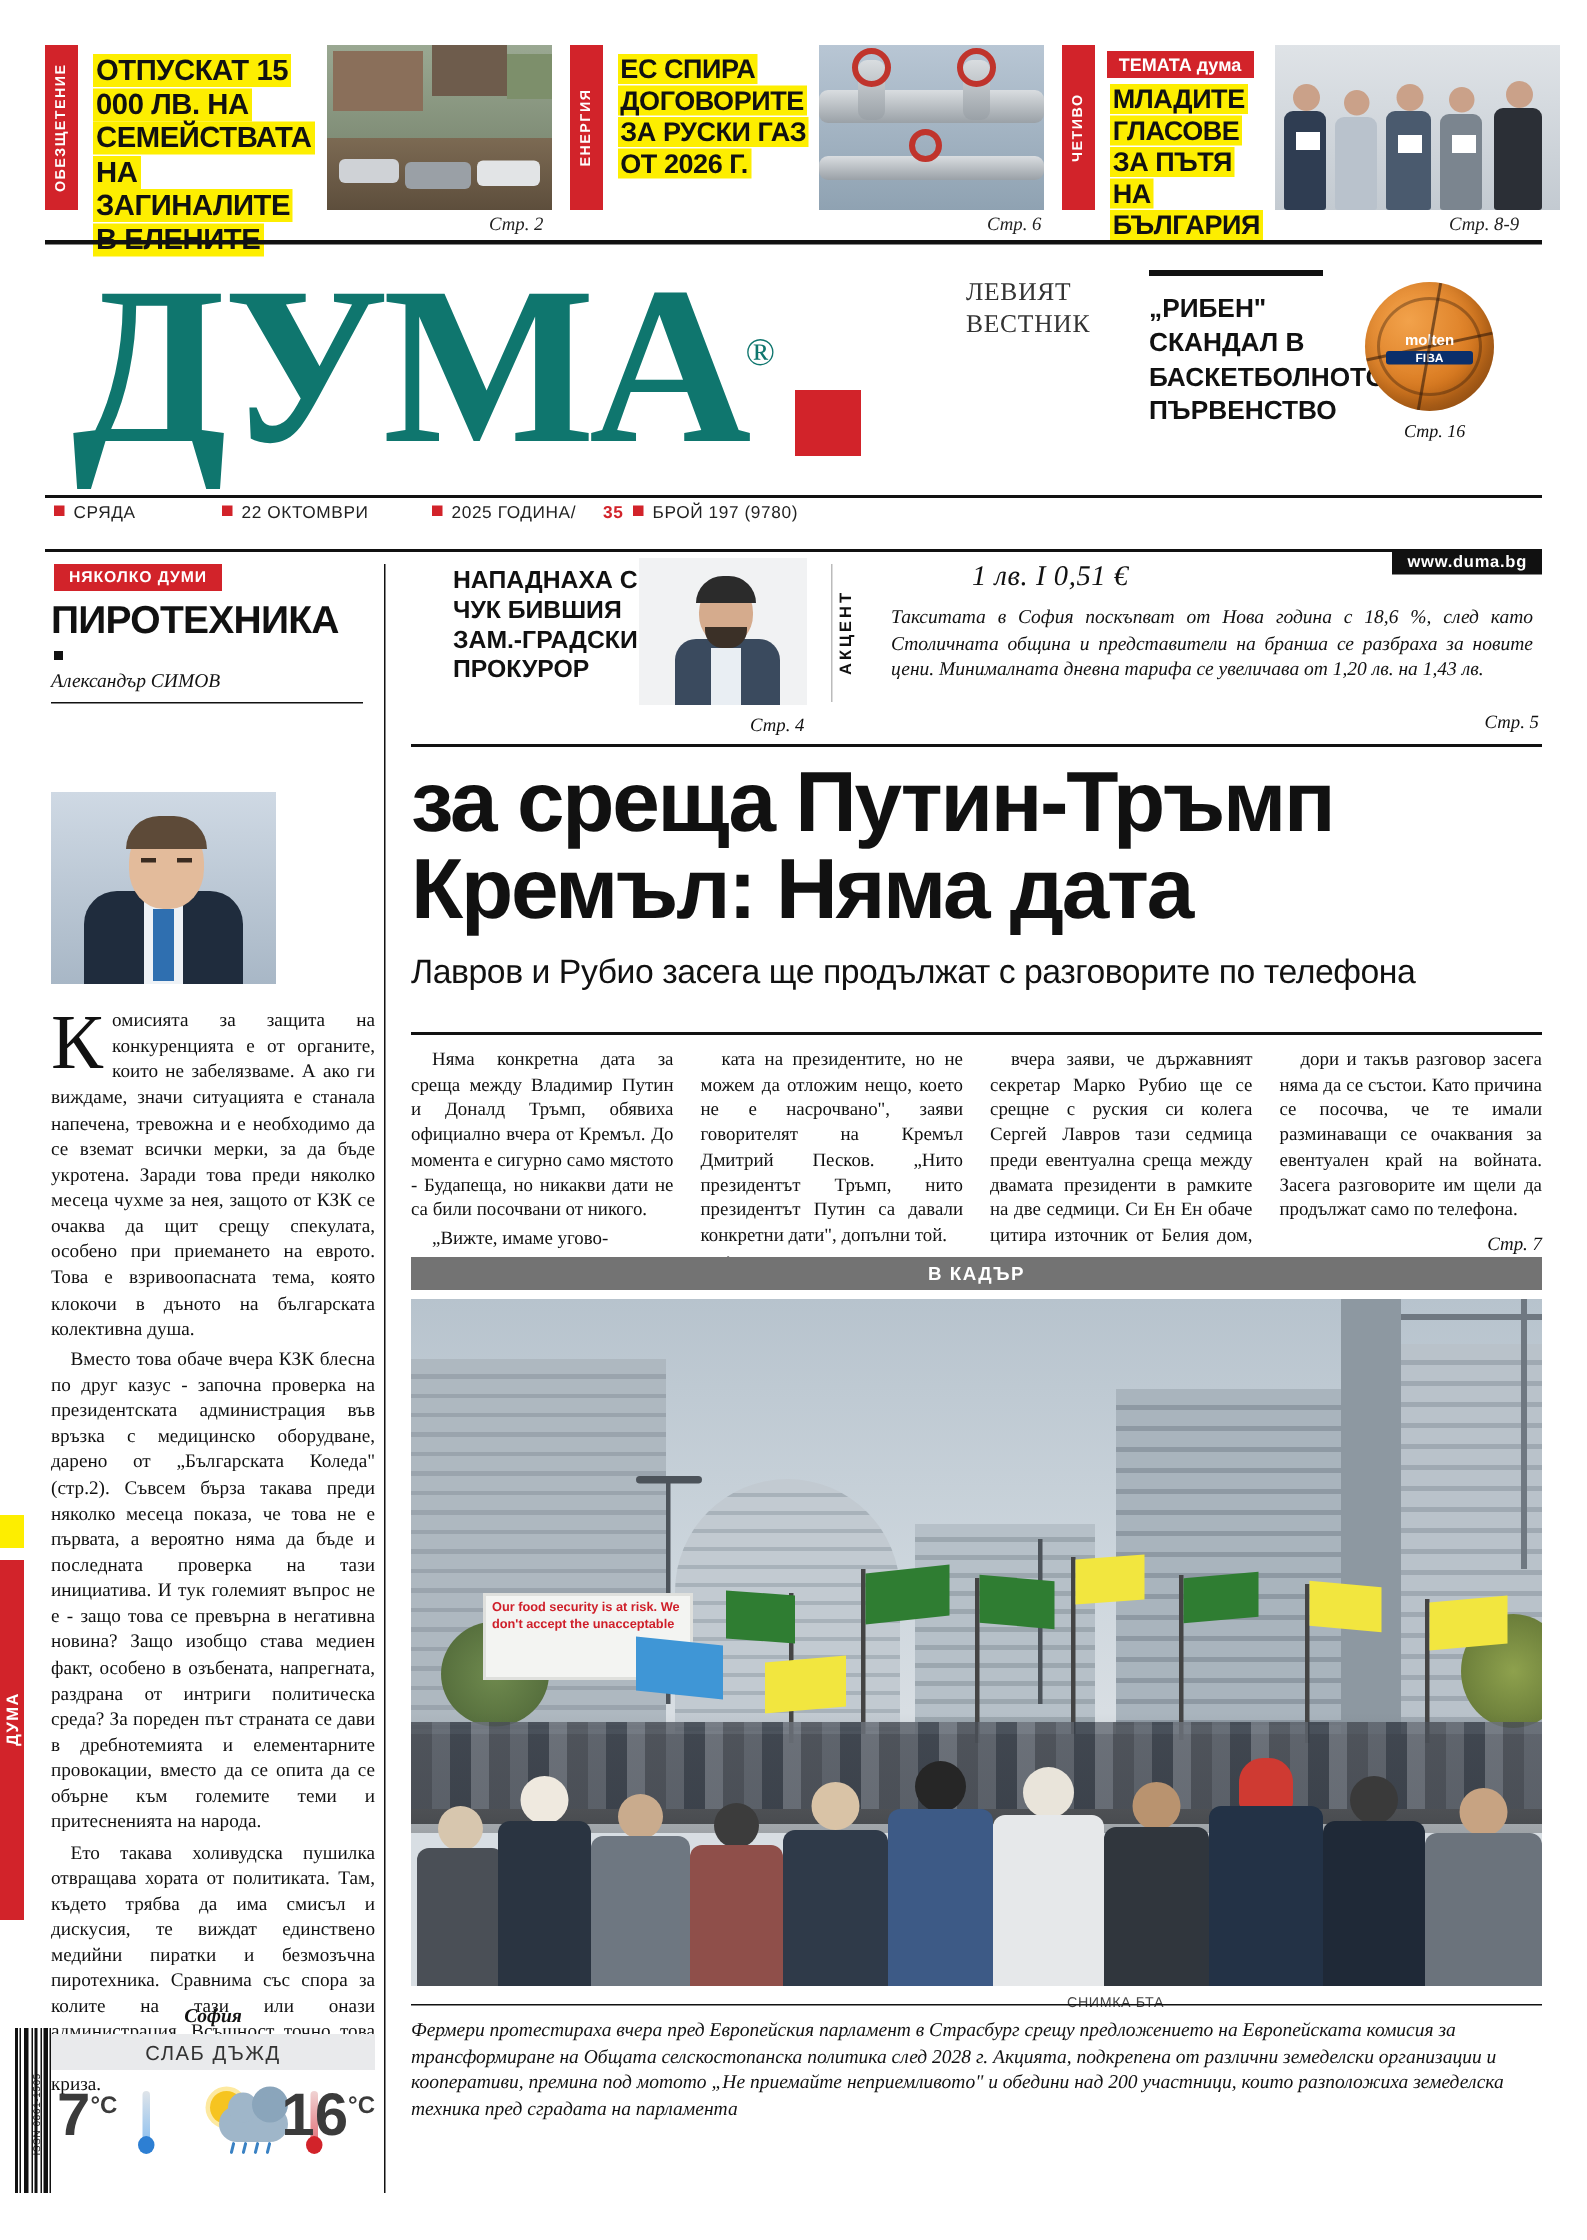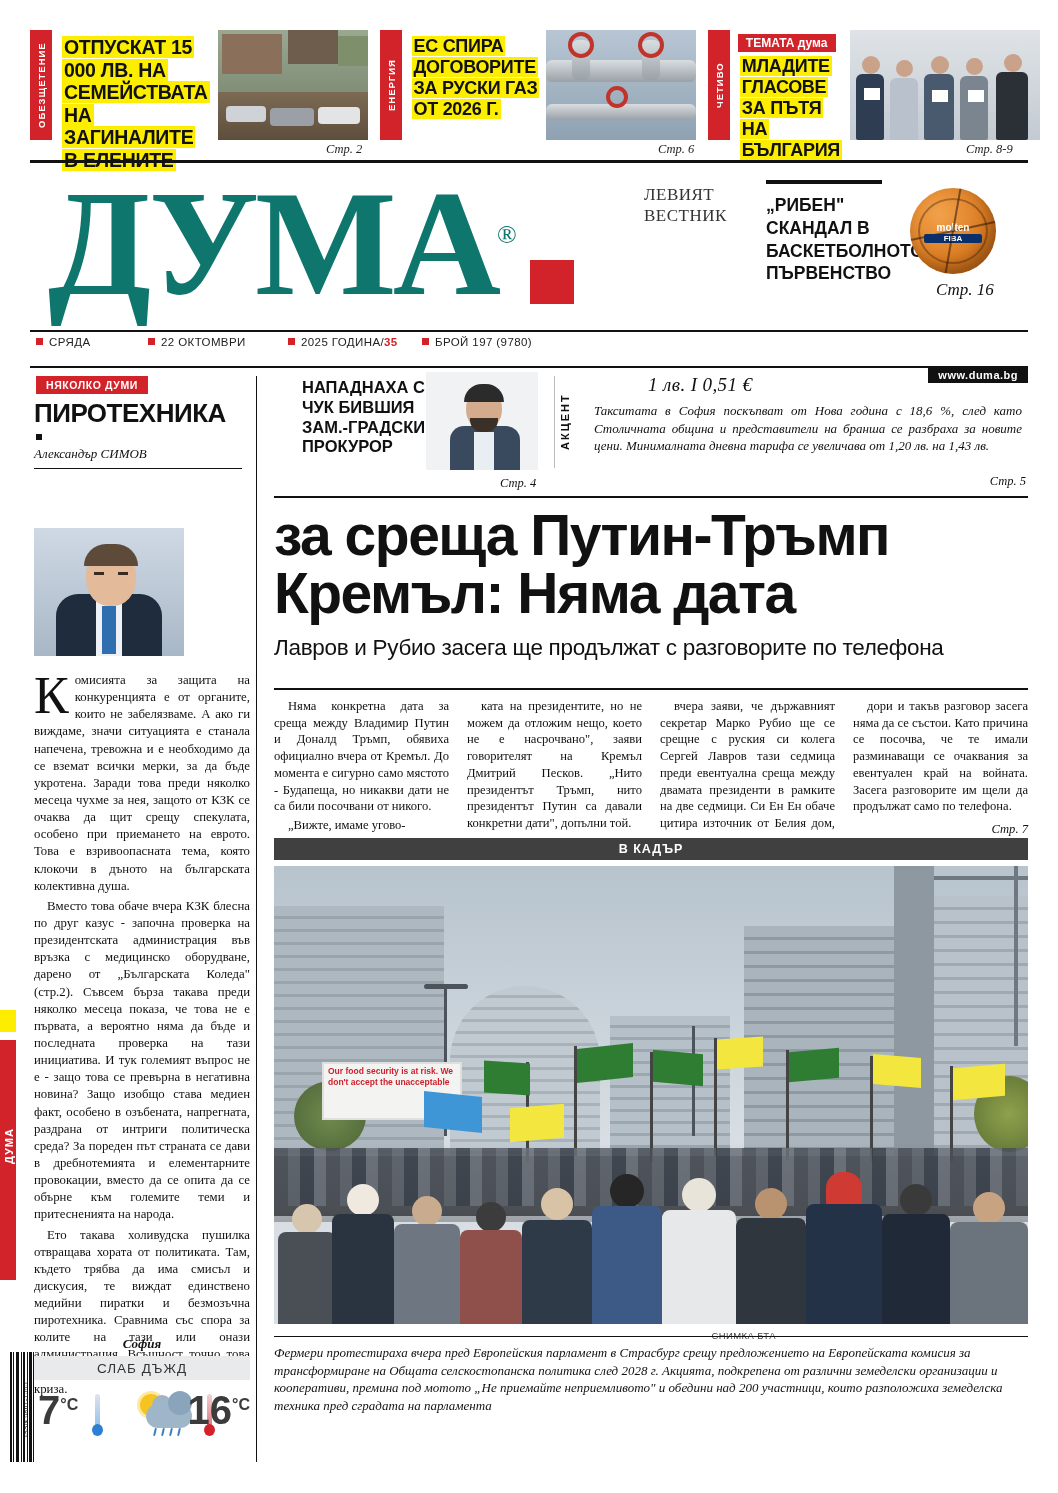--- a/index.html
+++ b/index.html
@@ -83,29 +83,29 @@
   }
   .ball:before { left:0; top:42px; width:86px; height:2.4px; transform:rotate(-12deg); }
   .ball:after { left:42px; top:0; width:2.4px; height:86px; transform:rotate(10deg); }
   .ball .bl { position:absolute; left:8px; top:10px; width:70px; height:66px; border-radius:50%;
     border:2.2px solid rgba(40,20,10,.35); }
   .ball .bw { position:absolute; left:14px; top:34px; width:58px; color:#fff;
       font-family:"Liberation Sans", sans-serif; font-size:10px; font-weight:700; text-align:center; }
   .ball .bw2 { position:absolute; left:14px; top:46px; width:58px; color:#fff;
       font-family:"Liberation Sans", sans-serif; font-size:8px; font-weight:700; text-align:center;
       background:#0b2f6b; border-radius:2px; }
-  .ball-page { position:absolute; left:906px; top:112px; font-style:italic; font-size:17px; }
+  .ball-page { position:absolute; left:906px; top:112px; font-style:italic; font-size:12px; }
 
   
   .infobar { position:absolute; left:30px; top:336px; width:998px; height:22px;
     font-family:"Liberation Sans", sans-serif; font-size:11.5px; letter-spacing:.4px; color:#222; }
   .infobar .sq { display:inline-block; width:7px; height:7px; background:#d2232a; margin-right:6px; vertical-align:1px; }
   .ib-item { position:absolute; }
   .ib1 { left:6px; } .ib2 { left:118px; } .ib3 { left:258px; } .ib4 { left:392px; }
-  .infobar .redtxt { color:#d2232a; font-weight:700; }
+  .infobar .redtxt { color:#d2232a; font-weight:700;padding-left:18px; }
   .price { position:absolute; left:618px; top:-6px; font-family:"Liberation Serif", serif;
     font-style:italic; font-size:19px; color:#111;margin-top:44px; }
   .webbadge { position:absolute; right:0; top:4px; background:#111; color:#fff;
     font-family:"Liberation Sans", sans-serif; font-size:11px; font-weight:700; padding:2px 10px; letter-spacing:.5px;margin-top:27px;}
 
   
   .row2 { position:absolute; left:30px; top:376px; width:998px; height:118px; }
   .nk-badge { position:absolute; left:6px; top:0; background:#d2232a; color:#fff;
     font-family:"Liberation Sans", sans-serif; font-size:10.5px; font-weight:700; padding:3px 10px; letter-spacing:.6px;}
   .nk-title { position:absolute; left:4px; top:22px; font-family:"Liberation Sans", sans-serif;
@@ -148,21 +148,21 @@
   
   .cols { position:absolute; left:274px; top:698px; width:754px; height:130px;
     display:flex; gap:18px; }
   .col { flex:1; font-size:12.6px; line-height:1.33; text-align:justify; hyphens:auto; }
   .col p { margin:0 0 2px 0; text-indent:14px; }
   .col p.first { text-indent:14px; }
   .col .pg { font-style:italic; text-align:right; text-indent:0; margin-top:6px; }
 
   
   .kadar-bar { position:absolute; left:274px; top:838px; width:754px; height:22px;
-    background:#404040; color:#fff; font-family:"Liberation Sans", sans-serif; font-weight:700;
+    background:#737373; color:#fff; font-family:"Liberation Sans", sans-serif; font-weight:700;
     font-size:12.5px; letter-spacing:1px; display:flex; align-items:center; justify-content:center;text-align:right; }
   .kadar-photo { position:absolute; left:274px; top:866px; width:754px; height:458px; overflow:hidden; background:#8a9099; }
   .photo-credit { position:absolute; right:282px; top:1330px; font-family:"Liberation Sans", sans-serif;
     font-size:9.5px; color:#444; letter-spacing:.4px; }
   .caption { position:absolute; left:274px; top:1344px; width:754px;
     font-style:italic; font-size:13px; line-height:1.35; color:#111; }
   .cap-rule-top { position:absolute; left:274px; top:1336px; width:754px; height:1px; background:#111; }
 
   
   .edit-photo { position:absolute; left:34px; top:528px; width:150px; height:128px; overflow:hidden; }

